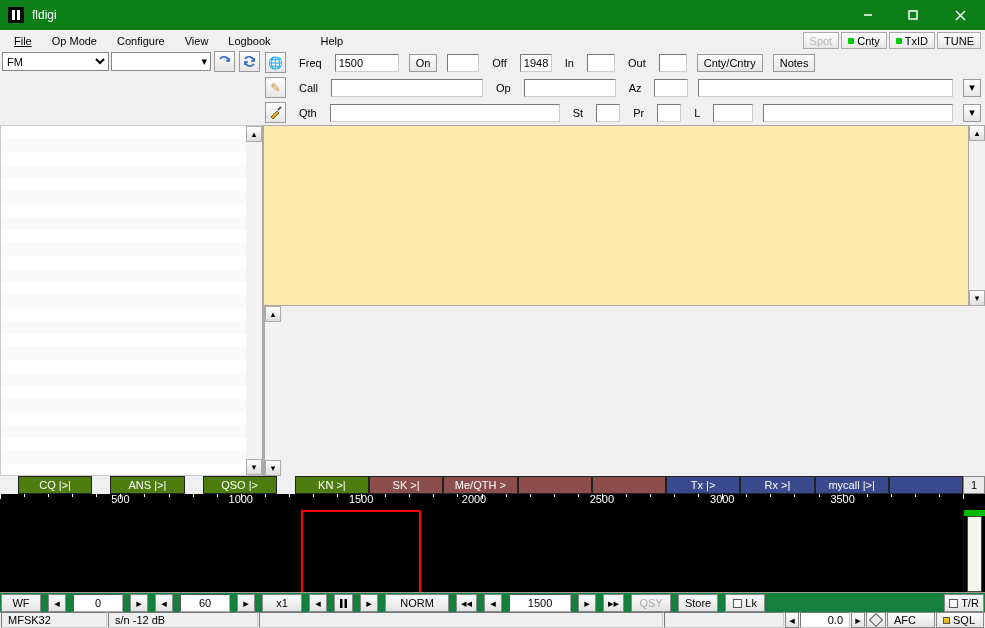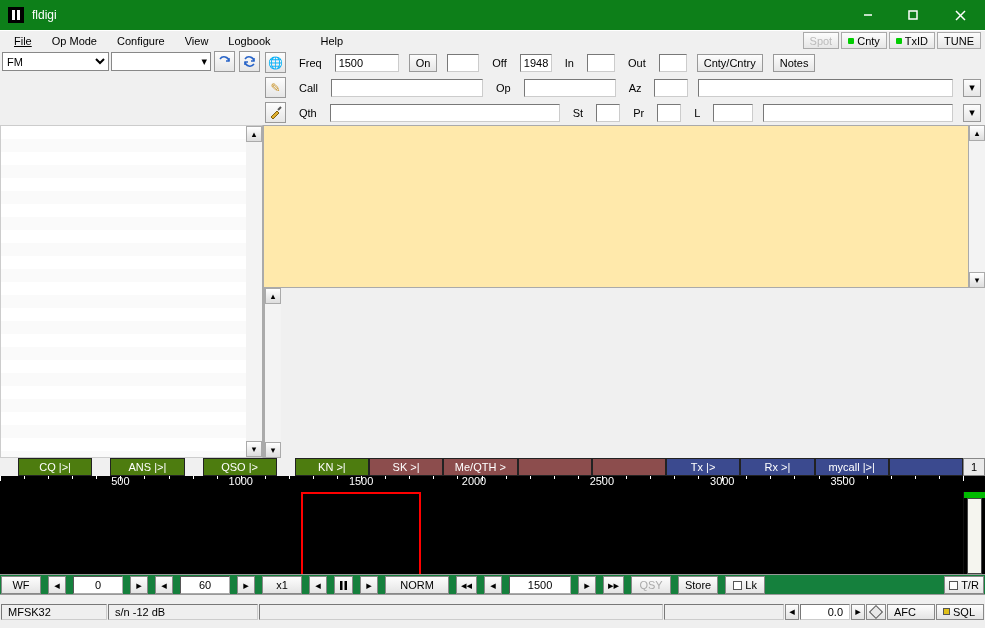--- a/index.html
+++ b/index.html
@@ -83,21 +83,21 @@
 
 
 .ctrlrow { height: 20px; display:flex; align-items:flex-end; background:#15803d; border-top:1px solid #999; gap:7px; padding:0 1px; }
 .cbtn { border:1px solid #888; background:linear-gradient(#fdfdfd,#e4e4e4); height:18px; display:flex; align-items:center; justify-content:center; padding:0 4px; font-size:11px; min-width:18px; }
 .cbtn.wide { min-width:40px; }
 .cbtn.numfld { background:#fff; border:1px inset #aaa; min-width:50px; justify-content:center; }
 .cbtn.dim { color:#aaa; }
 .cbtn .checkbox { width:9px; height:9px; border:1px solid #555; background:#fff; margin-right:3px; }
 .cbtn .arrow { font-size:11px; }
 
-.status { height: 34px; display:flex; align-items:center; background:#efefef; border-top:1px solid #999; gap:1px; padding:0 1px; }
+.status { height: 16px; display:flex; align-items:flex-end; background:#efefef; border-top:1px solid #999; gap:1px; padding:0 1px; }
 .statuscell { border:1px inset #ccc; height:16px; display:flex; align-items:center; padding:0 6px; font-size:11px; background:#efefef; }
 .statuscell.btnlook { border:1px solid #888; background:linear-gradient(#fdfdfd,#e4e4e4); }
 .diamond { width:10px;height:10px; transform:rotate(45deg); border:1px solid #555; background:#e8e8e8; }
 .sqled { width:7px;height:7px;background:#e0c018;border:1px solid #555;margin-right:3px; }
 
 .icon-globe::before { content:"🌐"; font-size:12px; }
 .icon-wand::before { content:"✎"; color:#c89020; font-size:12px; transform: rotate(-30deg); }
 svg { display:block; }
 </style>
 </head>

